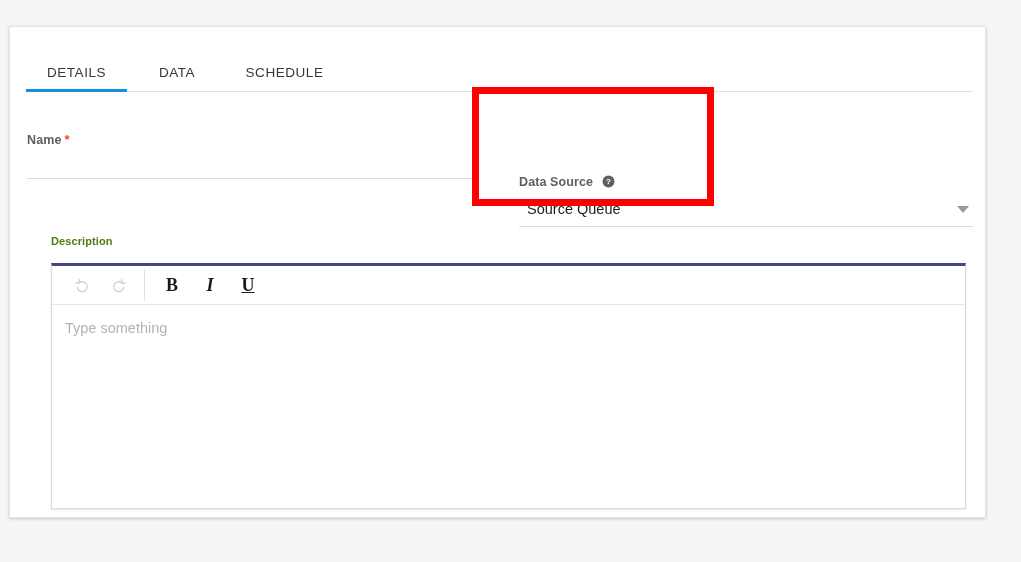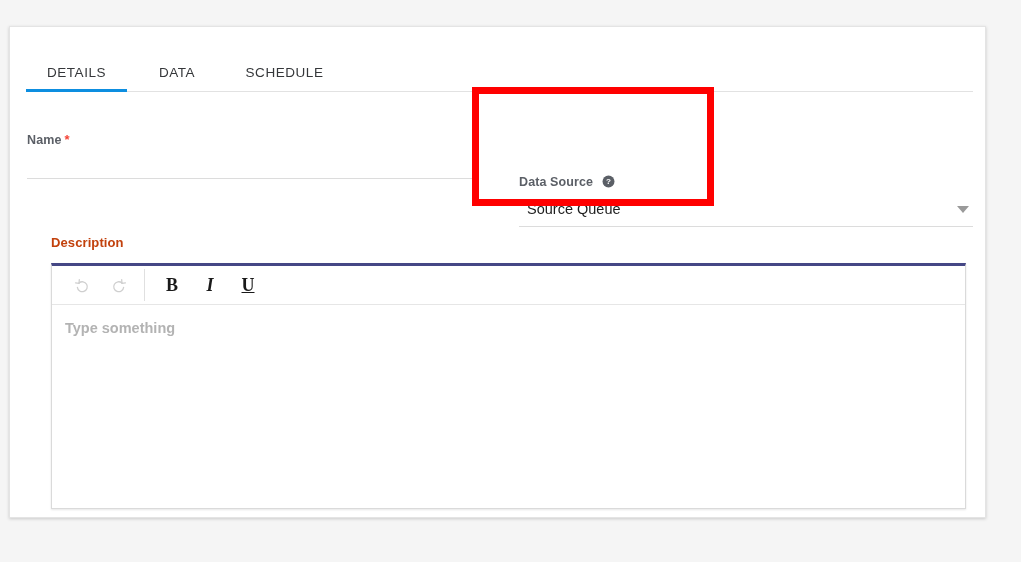--- a/index.html
+++ b/index.html
@@ -147,23 +147,23 @@
     border-right: 6px solid transparent;
     border-top: 7px solid #9a9a9a;
     cursor: pointer;
   }
 
   
   .desc-label {
     position: absolute;
     left: 41px;
     top: 208px;
-    font-size: 13px;
+    font-size: 11px;
     font-weight: bold;
-    color: #c2410c;
+    color: #4d7c0f;
     letter-spacing: 0.1px;
   }
   .editor {
     position: absolute;
     left: 41px;
     top: 236px;
     width: 915px;
     height: 246px;
     background: #ffffff;
     border: 1px solid #dadada;
@@ -202,21 +202,20 @@
     line-height: 1;
   }
   .tb-bold { font-weight: bold; }
   .tb-italic { font-style: italic; font-weight: bold; }
   .tb-underline { text-decoration: underline; font-weight: bold; }
   .editor-body {
     padding: 14px 13px;
     height: 190px;
     box-sizing: border-box;
     cursor: text;
-    font-weight: bold;
   }
   .editor-placeholder {
     font-size: 14.5px;
     color: #b3b3b3;
   }
 
   
   .highlight-box {
     position: absolute;
     left: 472px;

